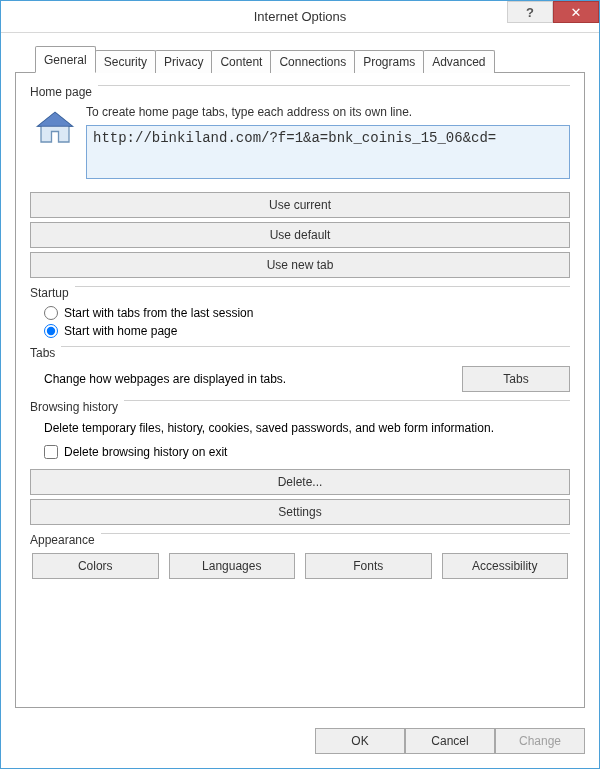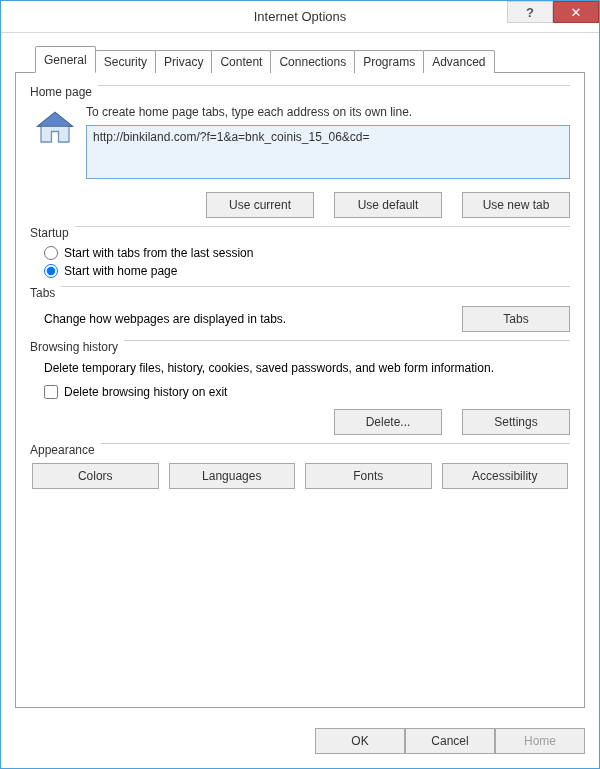--- a/index.html
+++ b/index.html
@@ -124,30 +124,31 @@
   .homepage-instr {
     margin-bottom: 6px;
     color: #333;
   }
   .homepage-textarea {
     width: 100%;
     height: 54px;
     border: 1px solid #7aa7d8;
     background: #eaf3fb;
     padding: 4px 6px;
-    font-family: Liberation Sans, sans-serif;
-    font-size: 12px;
+    font-family: Liberation Mono, monospace;
+    font-size: 14px;
     resize: none;
     color: #333;
   }
   .btn-row {
     display: flex;
     justify-content: flex-end;
-    gap: 20px;
+    gap: 4px;
     margin-top: 10px;
+    flex-direction: column;
   }
   button.win {
     min-width: 108px;
     height: 26px;
     border: 1px solid #a8a8a8;
     background: #efefef;
     font-family: inherit;
     font-size: 12px;
     color: #333;
     padding: 0 10px;
@@ -289,16 +290,16 @@
         </div>
       </div>
 
     </div>
 
   </div>
 
   <div class="dialog-buttons">
     <button class="win">OK</button>
     <button class="win">Cancel</button>
-    <button class="win" disabled="">Home</button>
+    <button class="win" disabled="">Change</button>
   </div>
 
 </div>
 
 </body></html>

